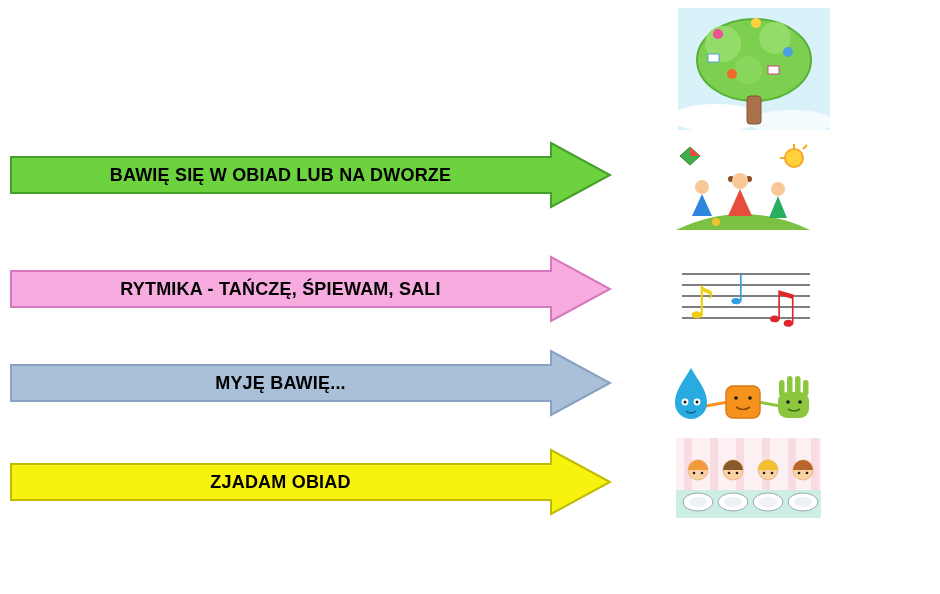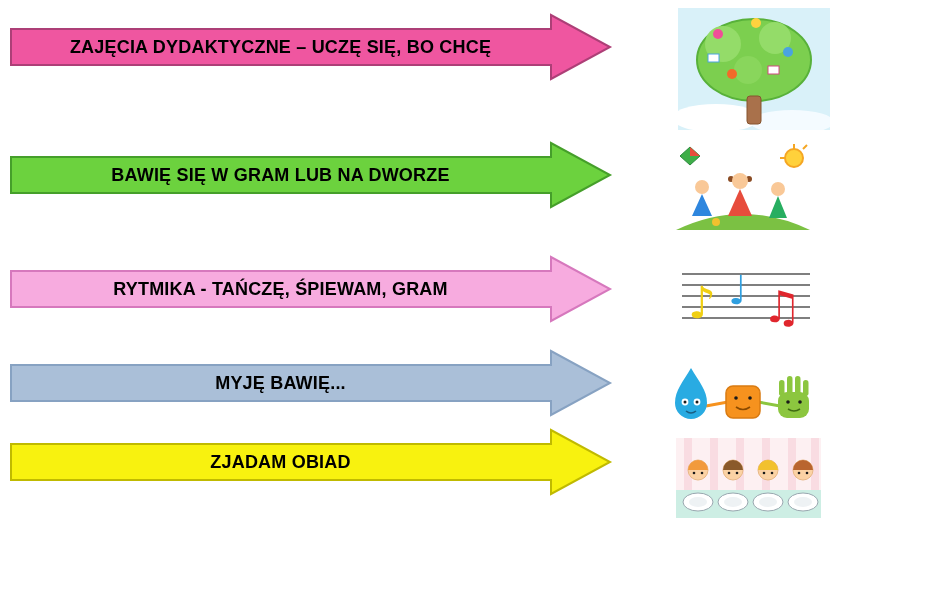--- a/index.html
+++ b/index.html
@@ -16,26 +16,20 @@
     letter-spacing:.2px;
   }
   .illus{position:absolute;}
   .illus svg{display:block;}
 </style>
 </head>
 <body>
 
 <div class="slide">
 
-  <div class="arrow-row" style="top:12px">
-    <svg width="604" height="70" viewBox="0 0 604 70">
-      <polygon points="1,17 541,17 541,3 600,35 541,67 541,53 1,53" stroke-width="2" fill="#ef56a0" stroke="#ad3f77"></polygon>
-    </svg>
-    <div class="arrow-label">ZAJĘCIA DYDAKTYCZNE – UCZĘ SIĘ, BO CHCĘ</div>
-  </div>
   <div class="illus" style="left:678px;top:8px" aria-label="tree-with-children">
     <svg width="152" height="122" viewBox="0 0 152 122">
       <rect x="0" y="0" width="152" height="122" fill="#d9f1f9"></rect>
       <ellipse cx="38" cy="110" rx="44" ry="14" fill="#ffffff"></ellipse>
       <ellipse cx="114" cy="114" rx="42" ry="12" fill="#f4fbff"></ellipse>
       <ellipse cx="76" cy="52" rx="57" ry="41" fill="#7ccf4f" stroke="#58b13a" stroke-width="2"></ellipse>
       <circle cx="45" cy="36" r="18" fill="#94dc69"></circle>
       <circle cx="97" cy="30" r="16" fill="#94dc69"></circle>
       <circle cx="70" cy="62" r="14" fill="#89d65c"></circle>
       <rect x="69" y="88" width="14" height="28" rx="3" fill="#a9714b" stroke="#86552f"></rect>
@@ -49,21 +43,21 @@
         <rect x="90" y="58" width="11" height="8" fill="#ffffff" stroke="#d04a7f"></rect>
         <rect x="30" y="46" width="11" height="8" fill="#ffffff" stroke="#4aa3e0"></rect>
       </g>
     </svg>
   </div>
 
   <div class="arrow-row" style="top:140px">
     <svg width="604" height="70" viewBox="0 0 604 70">
       <polygon points="1,17 541,17 541,3 600,35 541,67 541,53 1,53" stroke-width="2" fill="#6cd23e" stroke="#459f2a"></polygon>
     </svg>
-    <div class="arrow-label">BAWIĘ SIĘ W GRAM LUB NA DWORZE</div>
+    <div class="arrow-label">BAWIĘ SIĘ W OBIAD LUB NA DWORZE</div>
   </div>
   <div class="illus" style="left:672px;top:142px" aria-label="children-playing-outdoors">
     <svg width="142" height="88" viewBox="0 0 142 88">
       <rect width="142" height="88" fill="#ffffff"></rect>
       <path d="M4,88 Q71,56 138,88 Z" fill="#7bc143"></path>
       <g>
         <circle cx="122" cy="16" r="9" fill="#ffd13b" stroke="#f5a623" stroke-width="2"></circle>
         <line x1="122" y1="2" x2="122" y2="7" stroke="#f5a623" stroke-width="2"></line>
         <line x1="108" y1="16" x2="113" y2="16" stroke="#f5a623" stroke-width="2"></line>
         <line x1="131" y1="7" x2="135" y2="3" stroke="#f5a623" stroke-width="2"></line>
@@ -87,21 +81,21 @@
         <polygon points="106,54 97,76 115,76" fill="#27ae60"></polygon>
       </g>
       <circle cx="44" cy="80" r="4" fill="#f2c12e"></circle>
     </svg>
   </div>
 
   <div class="arrow-row" style="top:254px">
     <svg width="604" height="70" viewBox="0 0 604 70">
       <polygon points="1,17 541,17 541,3 600,35 541,67 541,53 1,53" stroke-width="2" fill="#f7abdf" stroke="#d678bd"></polygon>
     </svg>
-    <div class="arrow-label">RYTMIKA - TAŃCZĘ, ŚPIEWAM, GRAM</div>
+    <div class="arrow-label">RYTMIKA - TAŃCZĘ, ŚPIEWAM, SALI</div>
   </div>
   <div class="illus" style="left:676px;top:254px" aria-label="cartoon-music-notes">
     <svg width="140" height="86" viewBox="0 0 140 86">
       <rect width="140" height="86" fill="#ffffff"></rect>
       <g stroke="#555555" stroke-width="1.5">
         <line x1="6" y1="20" x2="134" y2="20"></line>
         <line x1="6" y1="31" x2="134" y2="31"></line>
         <line x1="6" y1="42" x2="134" y2="42"></line>
         <line x1="6" y1="53" x2="134" y2="53"></line>
         <line x1="6" y1="64" x2="134" y2="64"></line>
@@ -143,21 +137,21 @@
         <rect x="129" y="24" width="5.5" height="20" rx="2.7" fill="#8cc63f"></rect>
         <rect x="137" y="28" width="5.5" height="16" rx="2.7" fill="#8cc63f"></rect>
         <rect x="112" y="40" width="31" height="26" rx="9" fill="#8cc63f"></rect>
         <circle cx="122" cy="50" r="1.8" fill="#1a1a1a"></circle>
         <circle cx="134" cy="50" r="1.8" fill="#1a1a1a"></circle>
         <path d="M122 57 q6 4 12 0" fill="none" stroke="#3f6b12" stroke-width="1.6"></path>
       </g>
     </svg>
   </div>
 
-  <div class="arrow-row" style="top:427px">
+  <div class="arrow-row" style="top:447px">
     <svg width="604" height="70" viewBox="0 0 604 70">
       <polygon points="1,17 541,17 541,3 600,35 541,67 541,53 1,53" stroke-width="2" fill="#f8f20f" stroke="#c0ba00"></polygon>
     </svg>
     <div class="arrow-label">ZJADAM OBIAD</div>
   </div>
   <div class="illus" style="left:676px;top:438px" aria-label="children-eating-lunch">
     <svg width="145" height="80" viewBox="0 0 145 80">
       <rect width="145" height="80" fill="#fdf0f2"></rect>
       <g fill="#f9dce2">
         <rect x="8" y="0" width="8" height="80"></rect>

